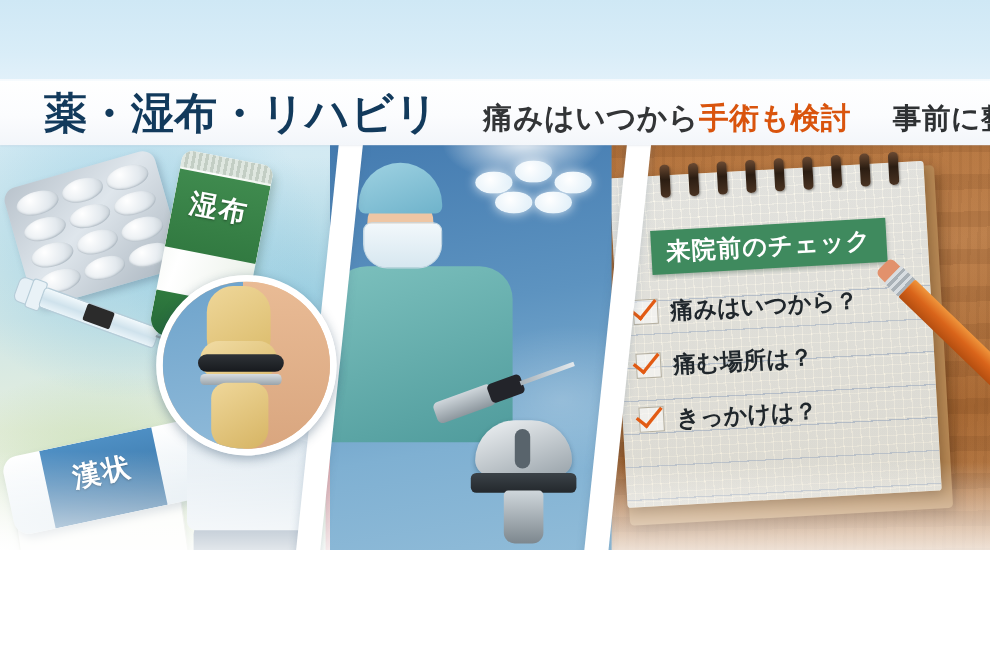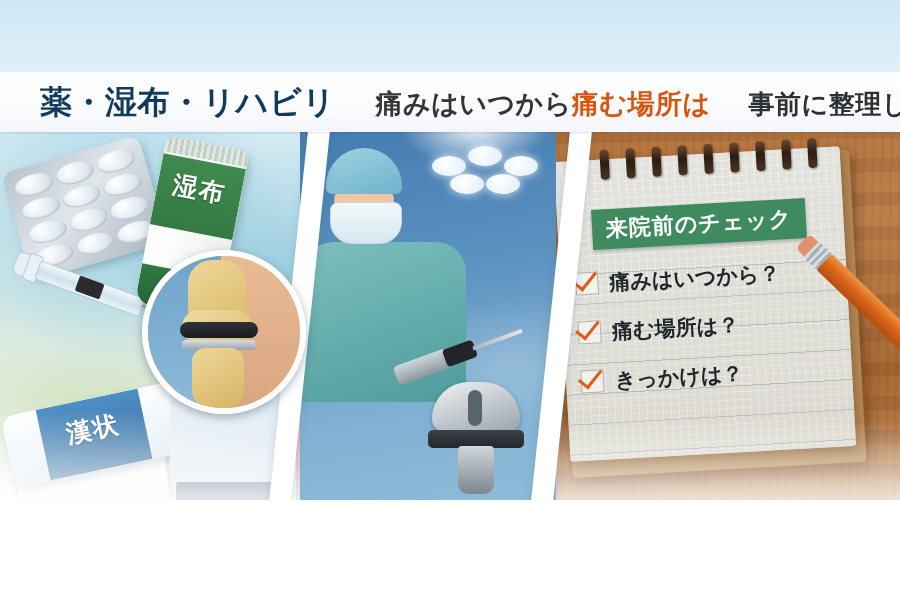--- a/index.html
+++ b/index.html
@@ -16,21 +16,21 @@
   .lowerbg{position:absolute;left:0;top:130px;width:900px;height:470px;
     background:linear-gradient(180deg,#f7fbfe 0%,#ffffff 55%,#ffffff 100%);}
 
   
   .banner{position:absolute;left:0;top:73px;width:900px;height:59px;
     background:linear-gradient(180deg,#ffffff 0%,#fbfcfe 55%,#f3f6fa 100%);
     box-shadow:0 1px 2px rgba(60,90,120,.18), 0 -1px 0 rgba(255,255,255,.9);
     display:flex;align-items:center;z-index:30;}
   .banner-inner{display:flex;align-items:baseline;gap:0;padding-left:40px;white-space:nowrap;}
   .seg{font-weight:700;letter-spacing:.5px;}
-  .seg1{font-size:32px;color:#123a5c;}
+  .seg1{font-size:39px;color:#123a5c;}
   .seg2{font-size:27px;color:#333537;margin-left:40px;}
   .seg2 .hot{color:#d9540d;}
   .seg3{font-size:26px;color:#2e3133;margin-left:38px;}
 
   
   .panels{position:absolute;left:0;top:130px;width:900px;height:420px;z-index:10;}
   .panel{position:absolute;top:0;height:420px;overflow:hidden;}
 
   
   .p-left{left:0;width:300px;}
@@ -352,18 +352,18 @@
 
     <div class="wedge wedge-a"></div>
     <div class="wedge wedge-b"></div>
   </div>
 
   <div class="whitebase"></div>
 
   <div class="banner">
     <div class="banner-inner">
       <span class="seg seg1">薬・湿布・リハビリ</span>
-      <span class="seg seg2"><span>痛みはいつから</span><span class="hot">痛む場所は</span></span>
+      <span class="seg seg2"><span>痛みはいつから</span><span class="hot">手術も検討</span></span>
       <span class="seg seg3">事前に整理しておくと安心</span>
     </div>
   </div>
 
 </div>
 
 </body></html>

